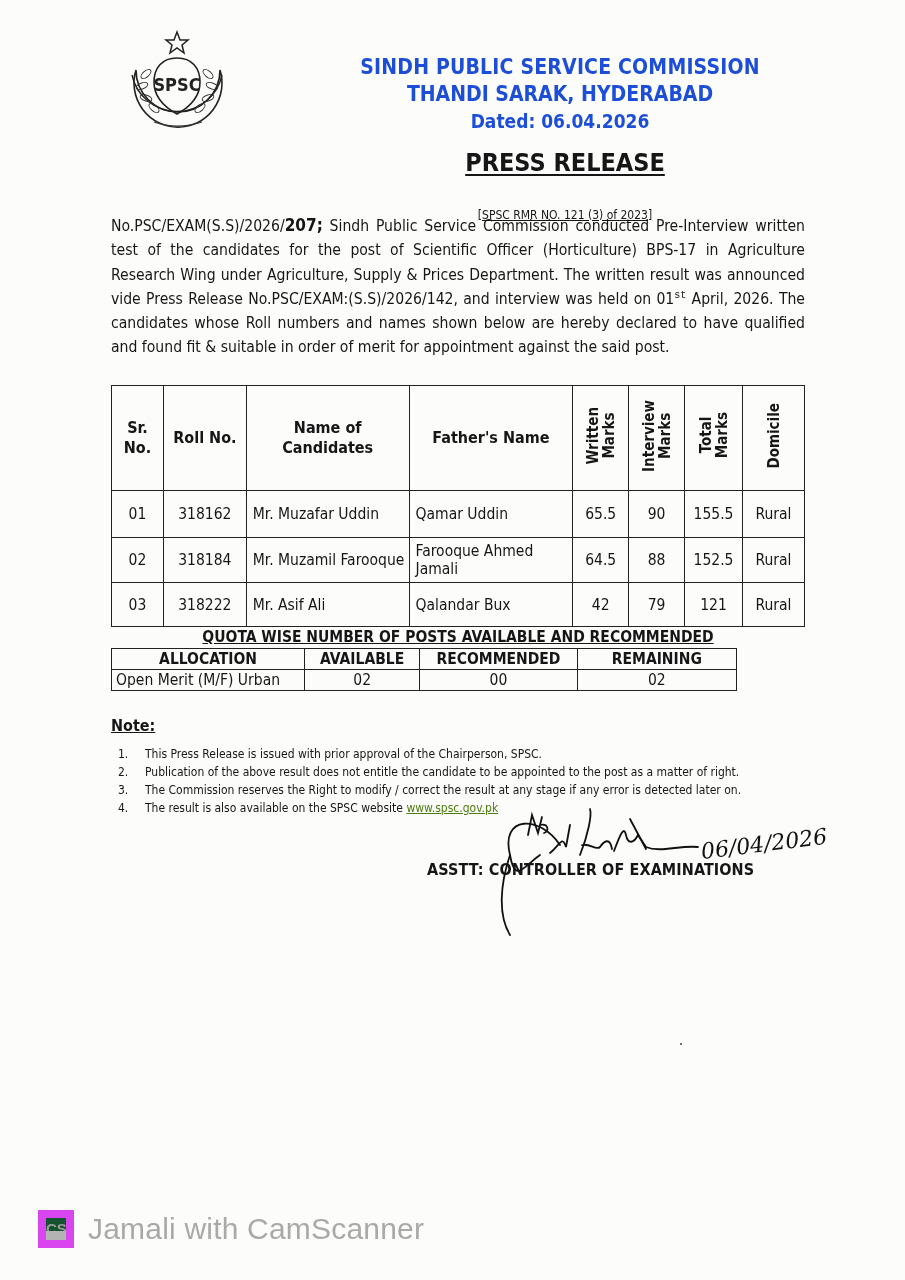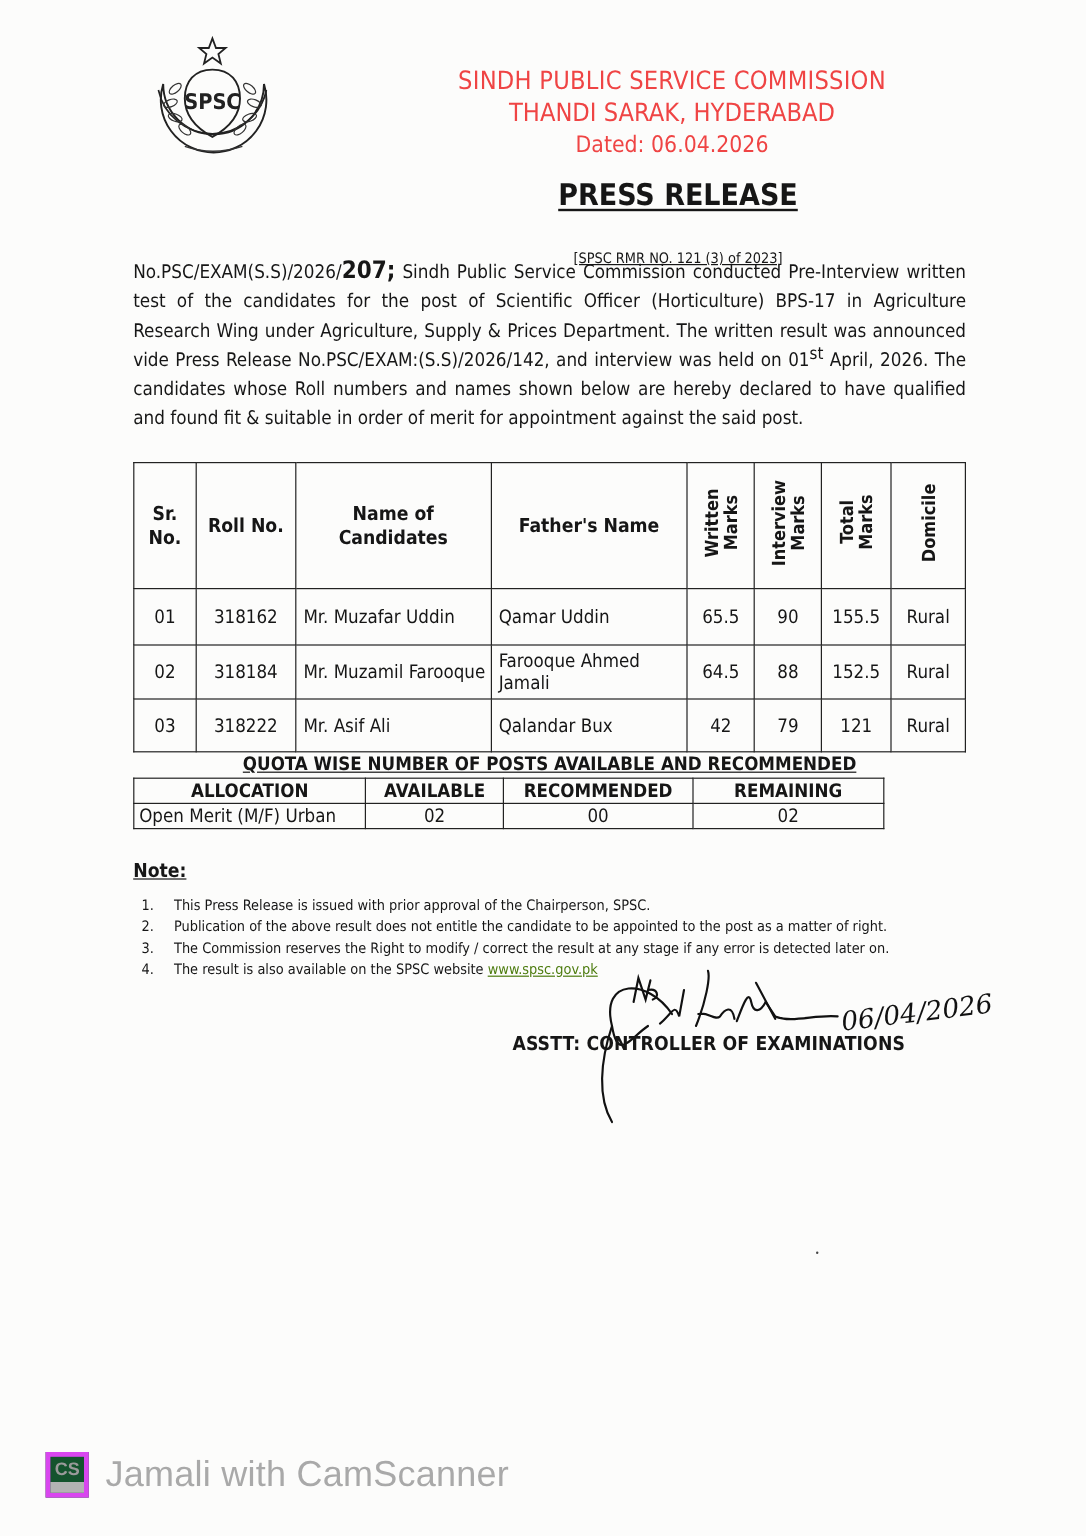--- a/index.html
+++ b/index.html
@@ -8,35 +8,35 @@
     background: #fcfcfb;
     font-family: "DejaVu Sans Condensed", "DejaVu Sans", "Liberation Sans", sans-serif;
     color: #161616;
   }
   .abs { position: absolute; }
 
   
   .logo { left: 124px; top: 30px; width: 106px; height: 104px; }
 
   
-  .org { left: 300px; width: 520px; text-align: center; font-weight: normal; color: #ef4444; }
+  .org { left: 300px; width: 520px; text-align: center; font-weight: bold; color: #1d4ed8; }
   .org1 { top: 55px; font-size: 21px; letter-spacing: 0.2px; }
   .org2 { top: 82px; font-size: 21px; }
   .dated { top: 110px; font-size: 19px; }
 
   .pr-title { left: 300px; width: 530px; top: 148px; text-align: center;
     font-size: 25px; font-weight: bold; text-decoration: underline; text-underline-offset: 3px; }
   .pr-ref { left: 300px; width: 530px; top: 180px; text-align: center;
     font-size: 12px; text-decoration: underline; margin-top: 28px; }
 
   
   .para { left: 111px; top: 213px; width: 694px; font-size: 15.6px; line-height: 24.3px;
     text-align: justify; font-family: "DejaVu Sans Condensed", "DejaVu Sans", sans-serif; }
-  .para b { font-size: 20px; }
-  .para sup { font-size: 14px; line-height: 0; }
+  .para b { font-size: 17px; }
+  .para sup { font-size: 10px; line-height: 0; font-family: Liberation Mono, monospace; }
 
   
   table { border-collapse: collapse; }
   .tbl-main { left: 111px; top: 385px; width: 694px; font-size: 15.5px; }
   .tbl-main th, .tbl-main td { border: 1.3px solid #222; text-align: center; padding: 0 3px; }
   .tbl-main th { height: 104px; font-weight: bold; font-size: 16px; line-height: 20px; }
   .tbl-main td { line-height: 18px; }
   .tbl-main td.left { text-align: left; padding-left: 6px; }
   .vert { writing-mode: vertical-rl; transform: rotate(180deg); display: inline-block;
     font-size: 15px; line-height: 16px; text-align: center; white-space: nowrap; }
@@ -58,21 +58,21 @@
   .notes li { display: flex; }
   .notes .num { width: 27px; }
   .notes a { color: #4d7c0f; text-decoration: underline; }
 
   .sign-title { left: 427px; top: 860px; font-weight: bold; font-size: 16px; letter-spacing: 0.1px; }
   .signature { left: 470px; top: 795px; width: 380px; height: 145px; }
 
   .dot { left: 680px; top: 1043px; width: 2px; height: 2px; background: #444; border-radius: 1px; }
 
   .watermark { left: 38px; top: 1210px; display: flex; align-items: center; }
-  .cs-icon { width: 36px; height: 38px; border: 4px solid #d946ef; border-radius: 0; position: relative;
+  .cs-icon { width: 36px; height: 38px; border: 8px solid #d946ef; border-radius: 0; position: relative;
     box-sizing: border-box; background: #14532d; }
   .cs-icon .cs-text { position: absolute; left: 0; right: 0; top: 2px; text-align: center;
     font-weight: bold; font-size: 15px; color: #9a9a9a; font-family: "Liberation Sans", sans-serif; }
   .cs-icon .cs-bar { position: absolute; left: 0; right: 0; bottom: 0; height: 9px; background: #b3b3b3; }
   .wm-text { margin-left: 14px; font-size: 30px; color: #a9a9a9; font-family: "Liberation Sans", sans-serif; letter-spacing: 0.2px; }
 </style>
 </head>
 <body>
 
 <div class="abs logo">

